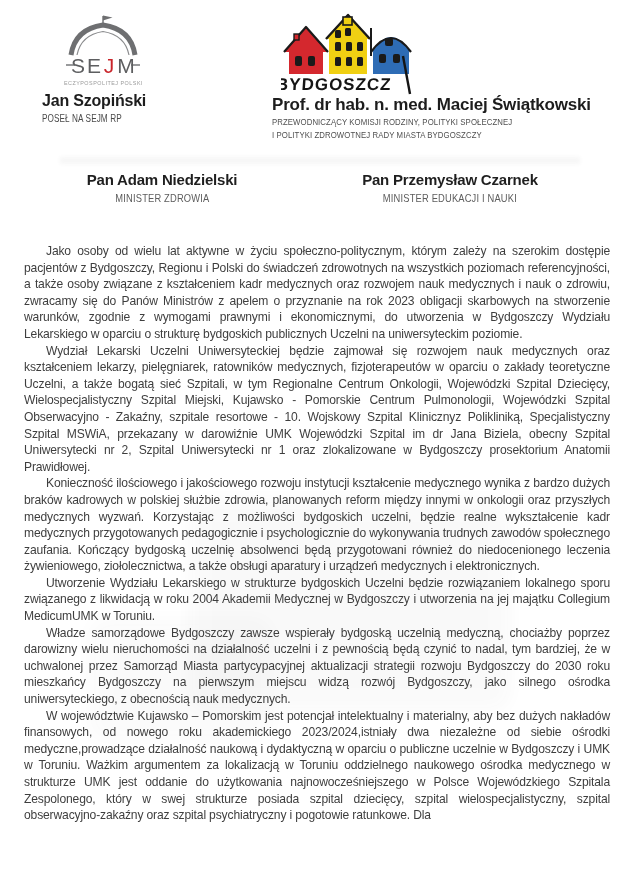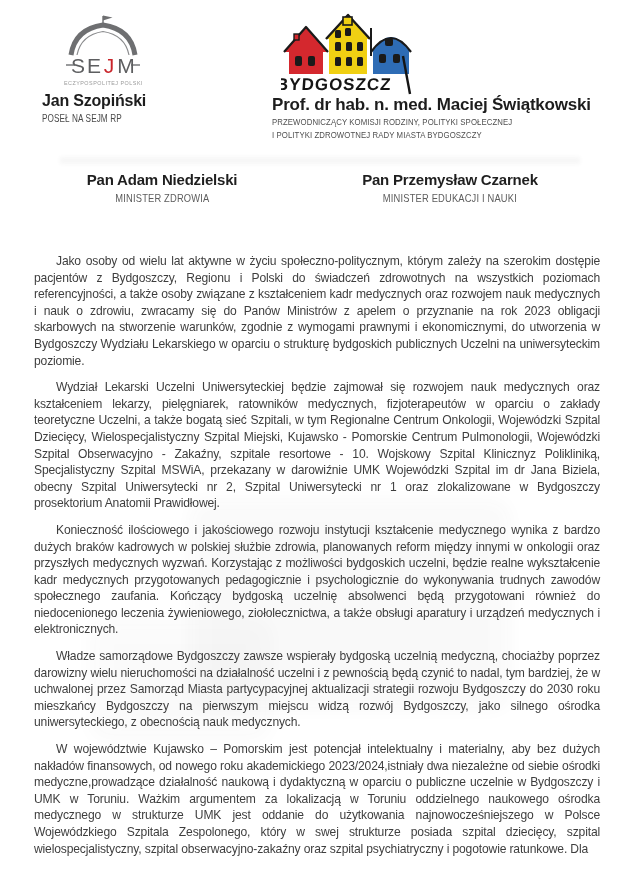--- a/index.html
+++ b/index.html
@@ -40,21 +40,21 @@
     margin-top:4px;font-size:11px;color:#5c5c5c;letter-spacing:0.2px;
     transform:scaleX(0.85);transform-origin:center;display:inline-block;white-space:nowrap;
   }
   
   .letter-body{
     position:absolute;left:24px;right:19px;top:243px;
     text-align:justify;
     font-size:12.1px;line-height:16.6px;letter-spacing:-0.15px;
     color:#3e3e3e;
   }
-  .letter-body p{margin:10px;text-indent:22px;}
+  .letter-body p{margin:0;text-indent:22px;}
   
   .smudge{position:absolute;background:#3a3a3a;pointer-events:none;}
   .smudge.band{left:60px;top:157px;width:520px;height:7px;opacity:0.045;filter:blur(2px);}
   .smudge.wm1{left:190px;top:500px;width:320px;height:210px;opacity:0.025;filter:blur(9px);border-radius:18px;}
   .smudge.wm2{left:90px;top:620px;width:180px;height:120px;opacity:0.02;filter:blur(10px);border-radius:14px;}
   svg text{font-family:"Liberation Sans", sans-serif;}
 </style>
 </head>
 <body>
 
@@ -124,17 +124,18 @@
   </div>
   <div class="recipient left">
     <div class="r-name">Pan Adam Niedzielski</div>
     <div class="r-title">MINISTER ZDROWIA</div>
   </div>
 
   <div class="letter-body">
     <p>Jako osoby od wielu lat aktywne w życiu społeczno-politycznym, którym zależy na szerokim dostępie pacjentów z Bydgoszczy, Regionu i Polski do świadczeń zdrowotnych na wszystkich poziomach referencyjności, a także osoby związane z kształceniem kadr medycznych oraz rozwojem nauk medycznych i nauk o zdrowiu, zwracamy się do Panów Ministrów z apelem o przyznanie na rok 2023 obligacji skarbowych na stworzenie warunków, zgodnie z wymogami prawnymi i ekonomicznymi, do utworzenia w Bydgoszczy Wydziału Lekarskiego w oparciu o strukturę bydgoskich publicznych Uczelni na uniwersyteckim poziomie.</p>
     <p>Wydział Lekarski Uczelni Uniwersyteckiej będzie zajmował się rozwojem nauk medycznych oraz kształceniem lekarzy, pielęgniarek, ratowników medycznych, fizjoterapeutów w oparciu o zakłady teoretyczne Uczelni, a także bogatą sieć Szpitali, w tym Regionalne Centrum Onkologii, Wojewódzki Szpital Dziecięcy, Wielospecjalistyczny Szpital Miejski, Kujawsko - Pomorskie Centrum Pulmonologii, Wojewódzki Szpital Obserwacyjno - Zakaźny, szpitale resortowe - 10. Wojskowy Szpital Klinicznyz Polikliniką, Specjalistyczny Szpital MSWiA, przekazany w darowiźnie UMK Wojewódzki Szpital im dr Jana Biziela, obecny Szpital Uniwersytecki nr 2, Szpital Uniwersytecki nr 1 oraz zlokalizowane w Bydgoszczy prosektorium Anatomii Prawidłowej.</p>
     <p>Konieczność ilościowego i jakościowego rozwoju instytucji kształcenie medycznego wynika z bardzo dużych braków kadrowych w polskiej służbie zdrowia, planowanych reform między innymi w onkologii oraz przyszłych medycznych wyzwań. Korzystając z możliwości bydgoskich uczelni, będzie realne wykształcenie kadr medycznych przygotowanych pedagogicznie i psychologicznie do wykonywania trudnych zawodów społecznego zaufania. Kończący bydgoską uczelnię absolwenci będą przygotowani również do niedocenionego leczenia żywieniowego, ziołolecznictwa, a także obsługi aparatury i urządzeń medycznych i elektronicznych.</p>
+    <p>Utworzenie Wydziału Lekarskiego w strukturze bydgoskich Uczelni będzie rozwiązaniem lokalnego sporu związanego z likwidacją w roku 2004 Akademii Medycznej w Bydgoszczy i utworzenia na jej majątku Collegium MedicumUMK w Toruniu.</p>
     <p>Władze samorządowe Bydgoszczy zawsze wspierały bydgoską uczelnią medyczną, chociażby poprzez darowizny wielu nieruchomości na działalność uczelni i z pewnością będą czynić to nadal, tym bardziej, że w uchwalonej przez Samorząd Miasta partycypacyjnej aktualizacji strategii rozwoju Bydgoszczy do 2030 roku mieszkańcy Bydgoszczy na pierwszym miejscu widzą rozwój Bydgoszczy, jako silnego ośrodka uniwersyteckiego, z obecnością nauk medycznych.</p>
     <p>W województwie Kujawsko – Pomorskim jest potencjał intelektualny i materialny, aby bez dużych nakładów finansowych, od nowego roku akademickiego 2023/2024,istniały dwa niezależne od siebie ośrodki medyczne,prowadzące działalność naukową i dydaktyczną w oparciu o publiczne uczelnie w Bydgoszczy i UMK w Toruniu. Ważkim argumentem za lokalizacją w Toruniu oddzielnego naukowego ośrodka medycznego w strukturze UMK jest oddanie do użytkowania najnowocześniejszego w Polsce Wojewódzkiego Szpitala Zespolonego, który w swej strukturze posiada szpital dziecięcy, szpital wielospecjalistyczny, szpital obserwacyjno-zakaźny oraz szpital psychiatryczny i pogotowie ratunkowe. Dla</p>
   </div>
 
 </div>
 
 </body></html>

